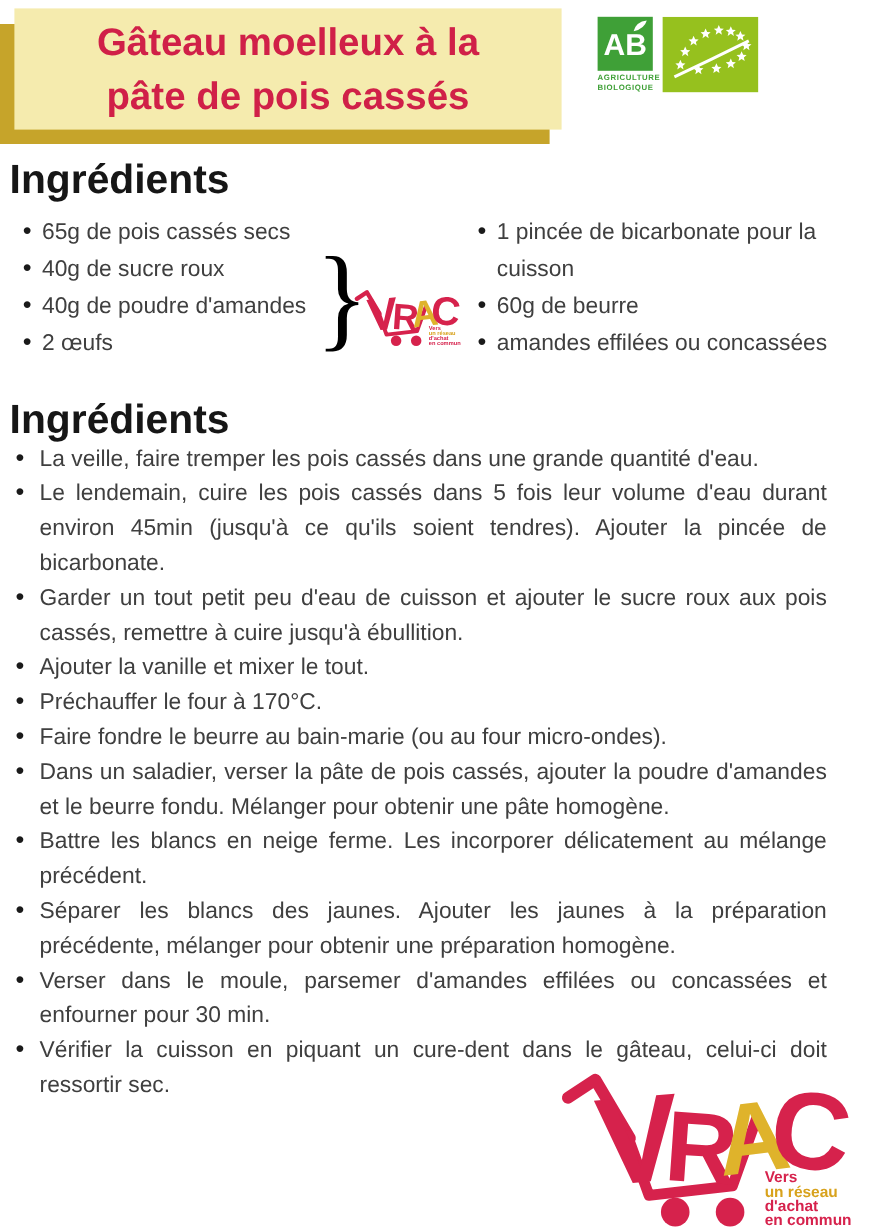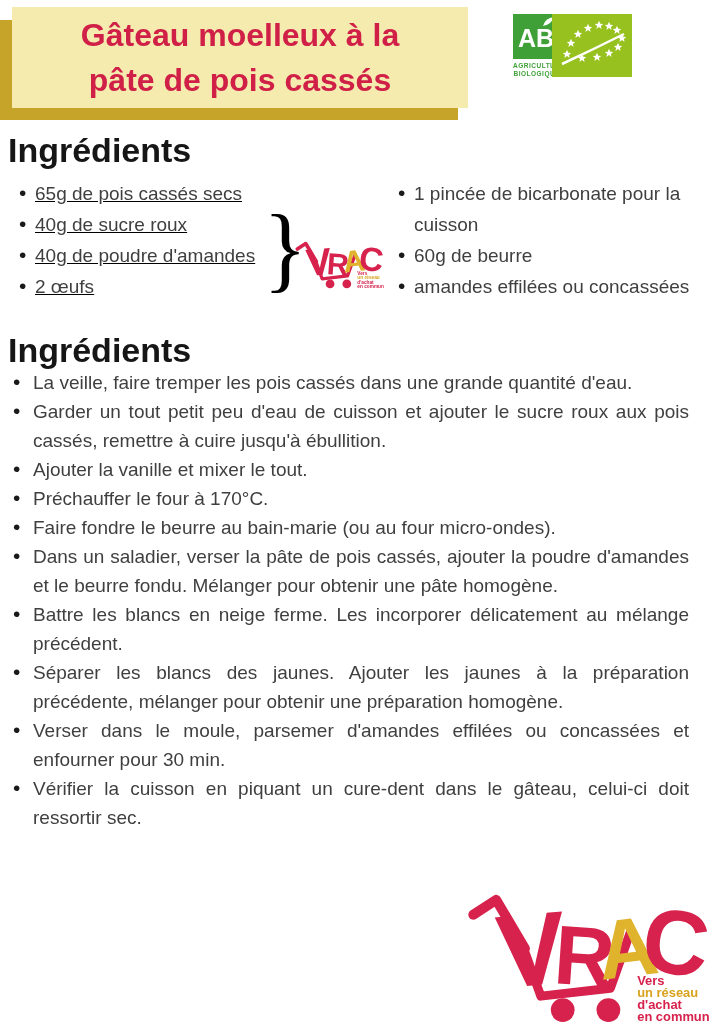--- a/index.html
+++ b/index.html
@@ -8,40 +8,40 @@
     font-family:"Liberation Sans", sans-serif; overflow:hidden;
   }
   
   .title-shadow { position:absolute; left:0; top:20px; width:458px; height:100px; background:#c6a42a; }
   .title-box {
     position:absolute; left:12px; top:7px; width:456px; height:101px; background:#f5ebae;
     display:flex; align-items:center; justify-content:center;
   }
   .title-text { font-size:32px; font-weight:bold; color:#d02048; line-height:45px; text-align:center; }
   
-  .ab-logo { position:absolute; left:513px; top:14px; width:47px; text-align:right; }
+  .ab-logo { position:absolute; left:498px; top:14px; width:47px; text-align:left; }
   .ab-square {
     position:relative; width:46px; height:45px; background:#3fa037; color:#fff;
     font-weight:bold; font-size:25px; display:flex; align-items:flex-end; justify-content:center;
     line-height:42px;
   }
   .ab-leaf { position:absolute; top:2px; right:3px; }
   .ab-caption { margin-top:3px; font-size:6.5px; font-weight:bold; color:#3fa037; letter-spacing:0.5px; line-height:8px; }
   
   .eu-logo { position:absolute; left:552px; top:14px; width:80px; height:63px; }
   
   .section-heading { position:absolute; left:8px; margin:0; font-size:34px; font-weight:bold; color:#161616; }
   #ing-heading  { top:131px; }
   #prep-heading { top:331px; }
   
   ul.blist { list-style:none; margin:0; padding:0; }
   ul.blist li { position:relative; font-size:19px; color:#3f3f3f; }
   ul.blist li::before { content:"\2022"; position:absolute; left:0; top:-1px; color:#1a1a1a; font-size:21px; }
   ul.ing li { padding-left:16px; line-height:31px; }
-  #ing-left  { position:absolute; left:19px;  top:178px; width:300px;text-decoration:underline; }
+  #ing-left  { position:absolute; left:19px;  top:178px; width:300px; }
   #ing-right { position:absolute; left:398px; top:178px; width:302px; }
   
   .brace {
     position:absolute; left:262px; top:194px; font-family:"Liberation Serif", serif;
     font-size:96px; line-height:108px; color:#000; transform:scaleX(0.95);
   }
   .vrac-mini { position:absolute; left:293px; top:233px; width:96px; height:56px; }
   
   #prep-list { position:absolute; left:13px; top:368px; width:676px; }
   #prep-list li { padding-left:20px; line-height:29px; text-align:justify; }
@@ -132,20 +132,21 @@
 
   <svg class="vrac-mini" viewBox="0 0 264 154">
     <use href="#vracLogo"></use>
   </svg>
 
   <h2 class="section-heading" id="prep-heading">Ingrédients</h2>
 
   <ul class="blist" id="prep-list">
 
   <li>La veille, faire tremper les pois cassés dans une grande quantité d'eau.</li>
+      <li>Le lendemain, cuire les pois cassés dans 5 fois leur volume d'eau durant environ 45min (jusqu'à ce qu'ils soient tendres). Ajouter la pincée de bicarbonate.</li>
       <li>Garder un tout petit peu d'eau de cuisson et ajouter le sucre roux aux pois cassés, remettre à cuire jusqu'à ébullition.</li>
       <li>Ajouter la vanille et mixer le tout.</li>
       <li>Préchauffer le four à 170°C.</li>
       <li>Faire fondre le beurre au bain-marie (ou au four micro-ondes).</li>
       <li>Dans un saladier, verser la pâte de pois cassés, ajouter la poudre d'amandes et le beurre fondu. Mélanger pour obtenir une pâte homogène.</li>
       <li>Battre les blancs en neige ferme. Les incorporer délicatement au mélange précédent.</li>
       <li>Séparer les blancs des jaunes. Ajouter les jaunes à la préparation précédente, mélanger pour obtenir une préparation homogène.</li>
       <li>Verser dans le moule, parsemer d'amandes effilées ou concassées et enfourner pour 30 min.</li>
       <li>Vérifier la cuisson en piquant un cure-dent dans le gâteau, celui-ci doit ressortir sec.</li>
     </ul>

